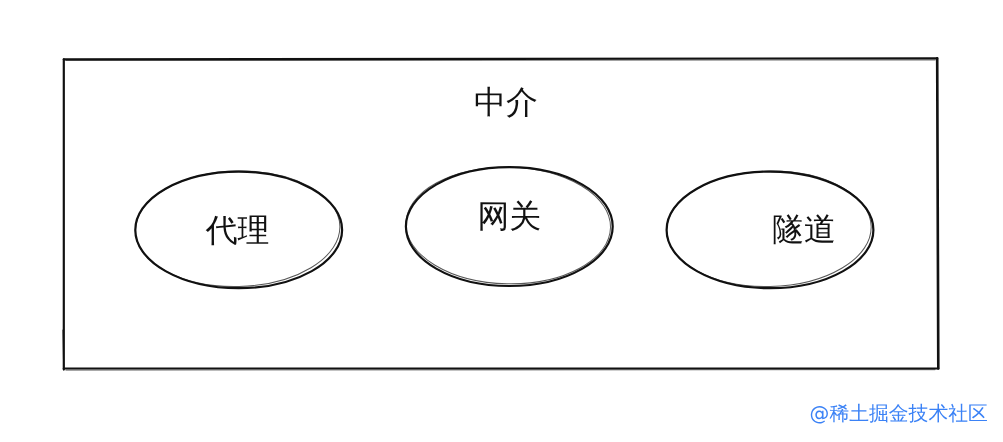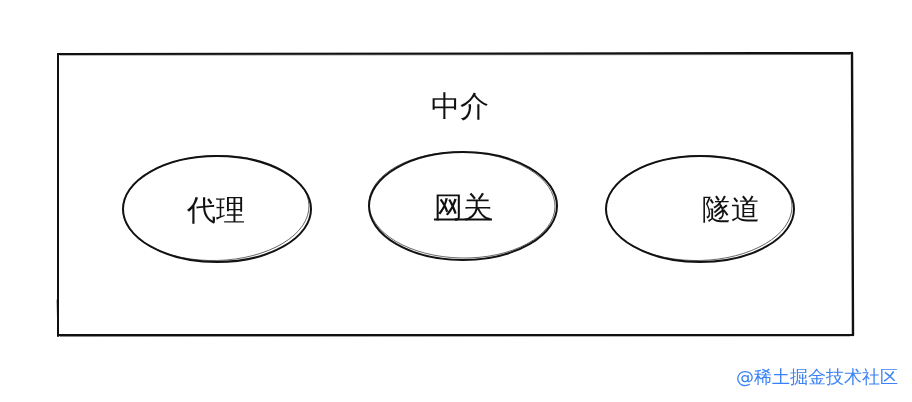--- a/index.html
+++ b/index.html
@@ -33,18 +33,18 @@
   <g fill="none" stroke="#111">
     <ellipse cx="463" cy="206" rx="94" ry="54" stroke-width="2"></ellipse>
     <ellipse cx="462" cy="205" rx="93" ry="53" stroke-width="0.9" opacity="0.7" transform="rotate(1.2 462 205)"></ellipse>
   </g>
   <g fill="none" stroke="#111">
     <ellipse cx="700" cy="209" rx="94" ry="53" stroke-width="2"></ellipse>
     <ellipse cx="699" cy="208" rx="93" ry="52.5" stroke-width="0.9" opacity="0.7" transform="rotate(-1.3 699 208)"></ellipse>
   </g>
 </svg>
 
-<div class="label" style="left:460px; top:106px;">中介</div>
+<div class="label" style="left:460px; top:93px;">中介</div>
 <div class="label" style="left:216px; top:210px;">代理</div>
-<div class="label" style="left:463px; top:207px;text-decoration:underline;">网关</div>
+<div class="label" style="left:463px; top:197px;">网关</div>
 <div class="label" style="left:699px; top:209px;margin-left:32px;">隧道</div>
 
 <div class="watermark">@稀土掘金技术社区</div>
 
 </body></html>

